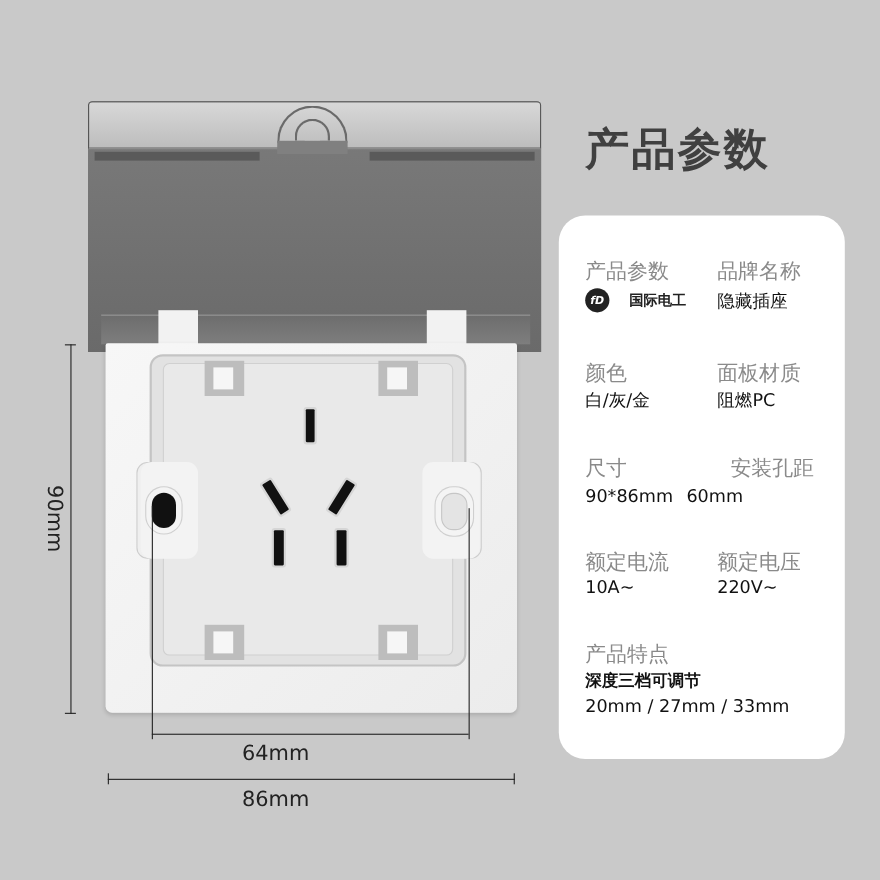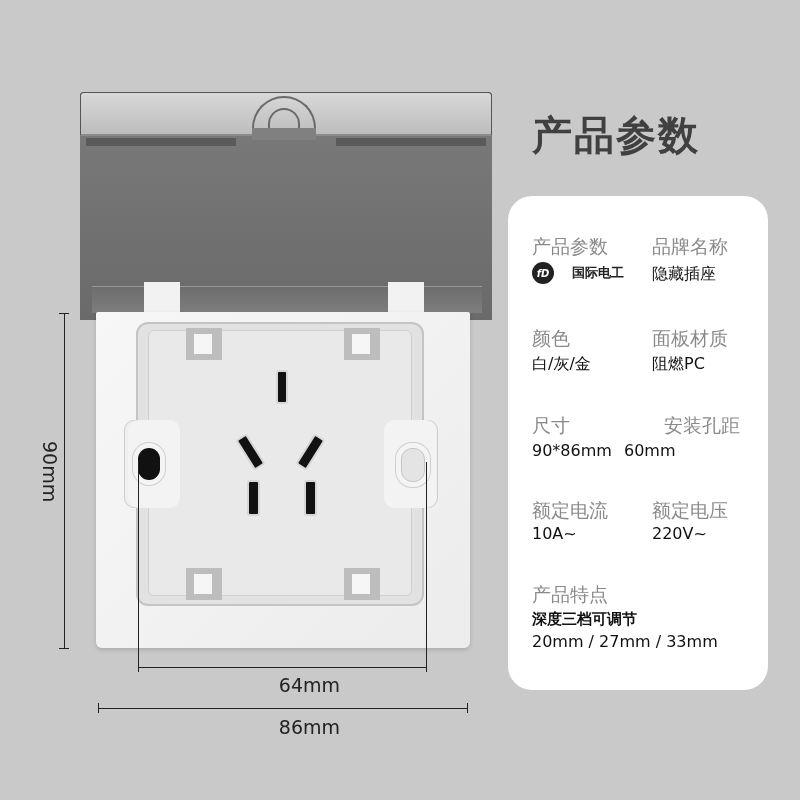--- a/index.html
+++ b/index.html
@@ -110,21 +110,21 @@
     left: 20px; top: 460px; width: 60px; text-align: center;
     font-size: 19px; color: #222;
     transform: rotate(90deg); transform-origin: center center;
   }
   .dim-64 { left: 138px; top: 667px; width: 288px; height: 1px; background: #222; }
   .tick-v { width: 1px; height: 10px; background: #222; }
   .vline-64l { left: 138px; top: 460px; width: 1px; height: 212px; background: #222; }
   .vline-64r { left: 426px; top: 462px; width: 1px; height: 210px; background: #222; }
   .dim-86 { left: 98px; top: 708px; width: 370px; height: 1px; background: #222; }
   .dim-label {
-    font-size: 19px; color: #222; text-align: right; width: 120px;
+    font-size: 19px; color: #222; text-align: left; width: 120px;
   }
 
   
   .heading {
     left: 532px; top: 108px; font-size: 40px; font-weight: bold;
     color: #404040; letter-spacing: 2px;
   }
   .card {
     left: 508px; top: 196px; width: 260px; height: 494px;
     background: #ffffff; border-radius: 24px;

